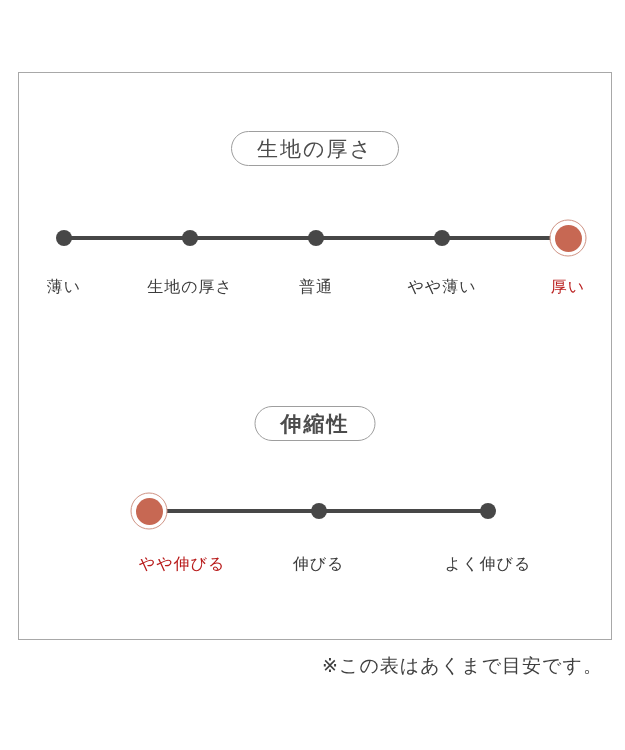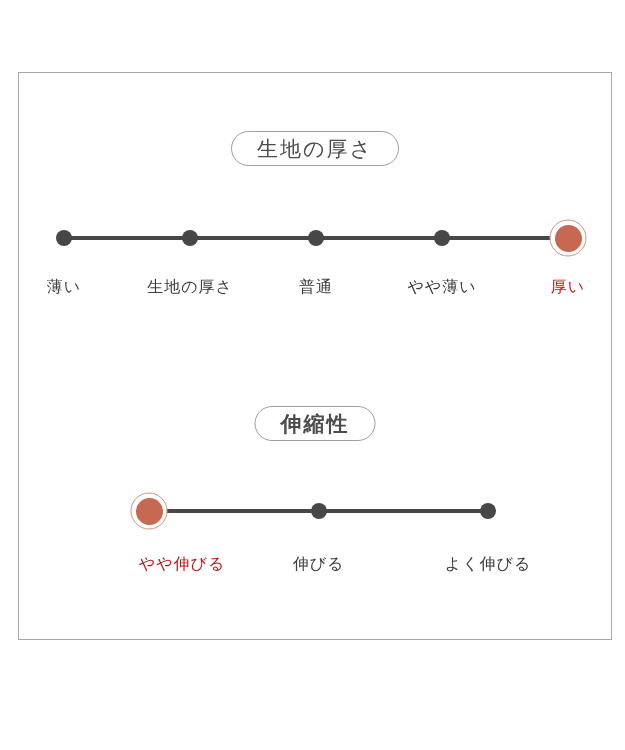--- a/index.html
+++ b/index.html
@@ -125,13 +125,14 @@
           <span class="tick-label active" style="left: 0%; margin-left: 33px;">やや伸びる</span>
           <span class="dot" style="left: 50%;"></span>
           <span class="tick-label" style="left: 50%;">伸びる</span>
           <span class="dot" style="left: 100%;"></span>
           <span class="tick-label" style="left: 100%; text-align: center;">よく伸びる</span>
         </div>
     </section>
 
   </div>
 
+  <div class="note">※この表はあくまで目安です。</div>
 </div>
 
 </body></html>

